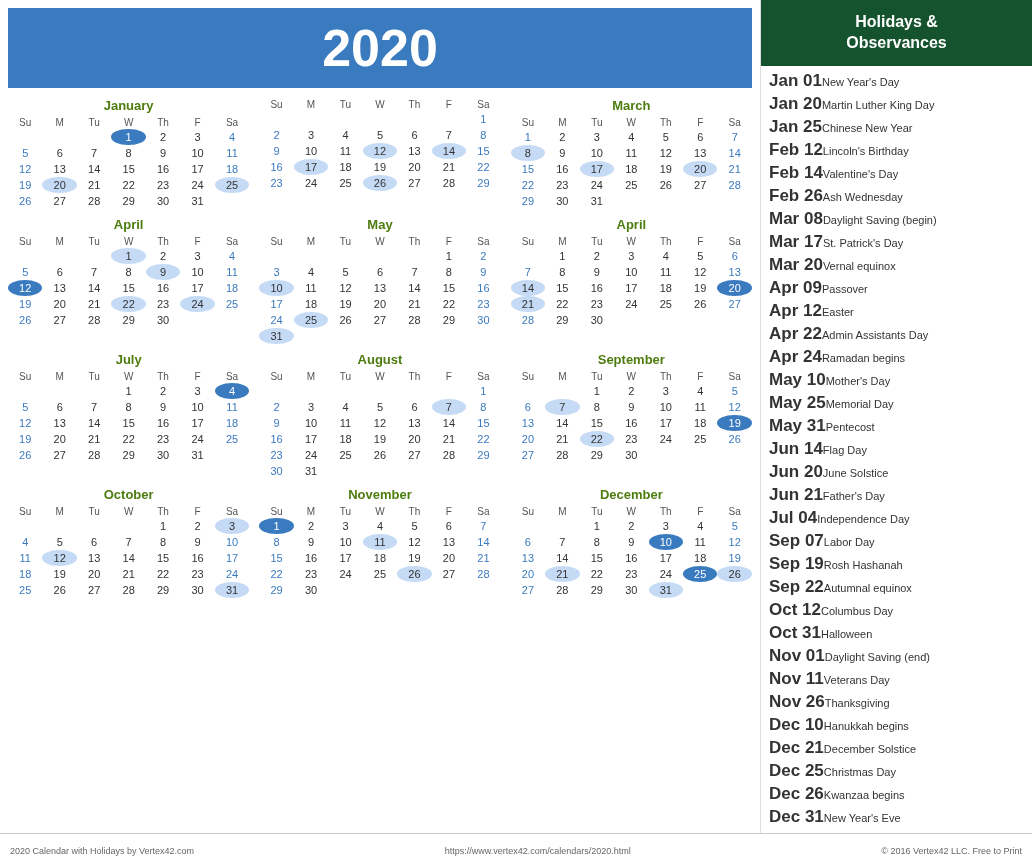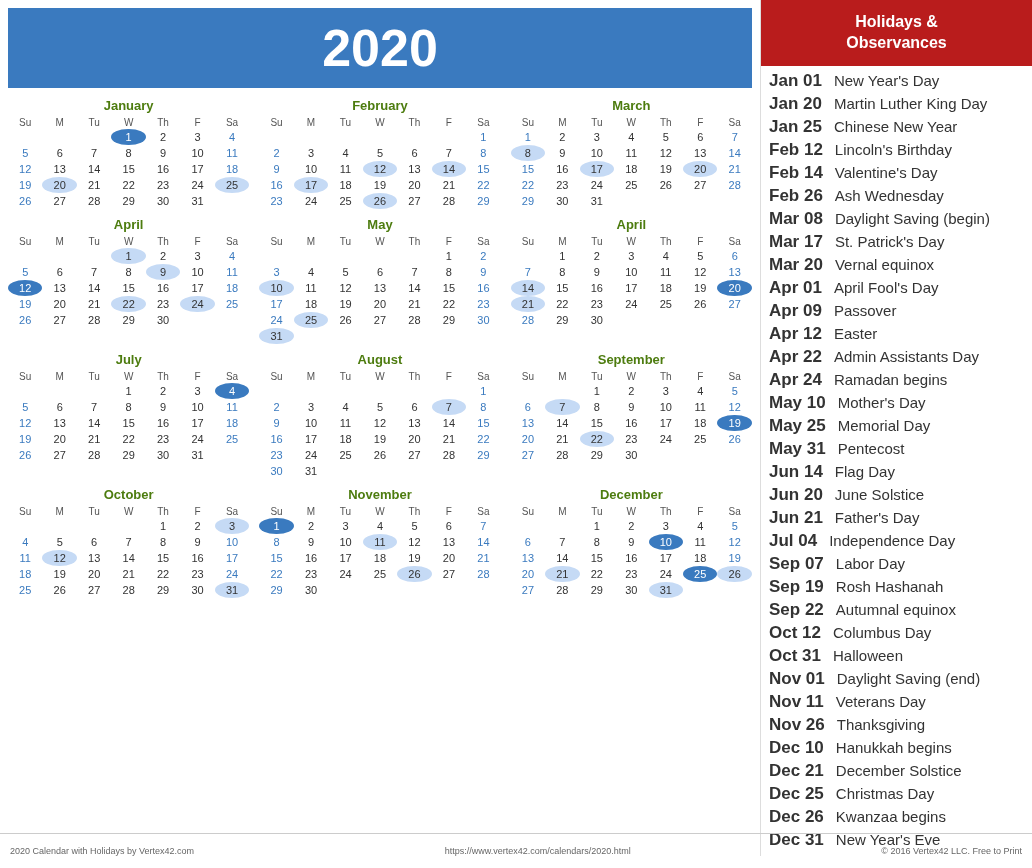--- a/index.html
+++ b/index.html
@@ -71,21 +71,21 @@
       background: #c5daf5;
       color: #333;
       border-radius: 50%;
     }
     .sidebar {
       flex: 0 0 272px;
       background: #fff;
       border-left: 1px solid #ddd;
     }
     .sidebar-header {
-      background: #b91c1c;
+      background: #14532d;
       color: #fff;
       text-align: center;
       font-size: 16px;
       font-weight: bold;
       padding: 12px 8px;
       line-height: 1.3;
     }
     .holiday-list {
       padding: 4px 8px;
     }
@@ -97,22 +97,21 @@
       border-bottom: none;
     }
     .holiday-date {
       font-weight: bold;
       color: #333;
       min-width: 48px;
       font-size: 17px;
     }
     .holiday-name {
       color: #333;
-      font-size: 15px;
-      margin-left: 12px;
+      font-size: 11px;
     }
     .footer {
       display: flex;
       justify-content: space-between;
       align-items: center;
       padding: 12px 10px;
       font-size: 9px;
       color: #666;
       border-top: 1px solid #ccc;
       position: absolute;
@@ -185,21 +184,20 @@
                 <td>28</td>
                 <td>29</td>
                 <td>30</td>
                 <td>31</td>
                 <td></td>
               </tr>
             </tbody>
           </table>
         </div>
         <div class="month-block">
-          <div class="month-title">February</div>
           <table class="month-table">
             <thead>
               <tr>
                 <th>Su</th>
                 <th>M</th>
                 <th>Tu</th>
                 <th>W</th>
                 <th>Th</th>
                 <th>F</th>
                 <th>Sa</th>
@@ -935,24 +933,20 @@
           <span class="holiday-date">Mar 08</span>
           <span class="holiday-name">Daylight Saving (begin)</span>
         </div>
         <div class="holiday-item">
           <span class="holiday-date">Mar 17</span>
           <span class="holiday-name">St. Patrick's Day</span>
         </div>
         <div class="holiday-item">
           <span class="holiday-date">Mar 20</span>
           <span class="holiday-name">Vernal equinox</span>
-        </div>
-        <div class="holiday-item">
-          <span class="holiday-date">Apr 01</span>
-          <span class="holiday-name">April Fool's Day</span>
         </div>
         <div class="holiday-item">
           <span class="holiday-date">Apr 09</span>
           <span class="holiday-name">Passover</span>
         </div>
         <div class="holiday-item">
           <span class="holiday-date">Apr 12</span>
           <span class="holiday-name">Easter</span>
         </div>
         <div class="holiday-item">

